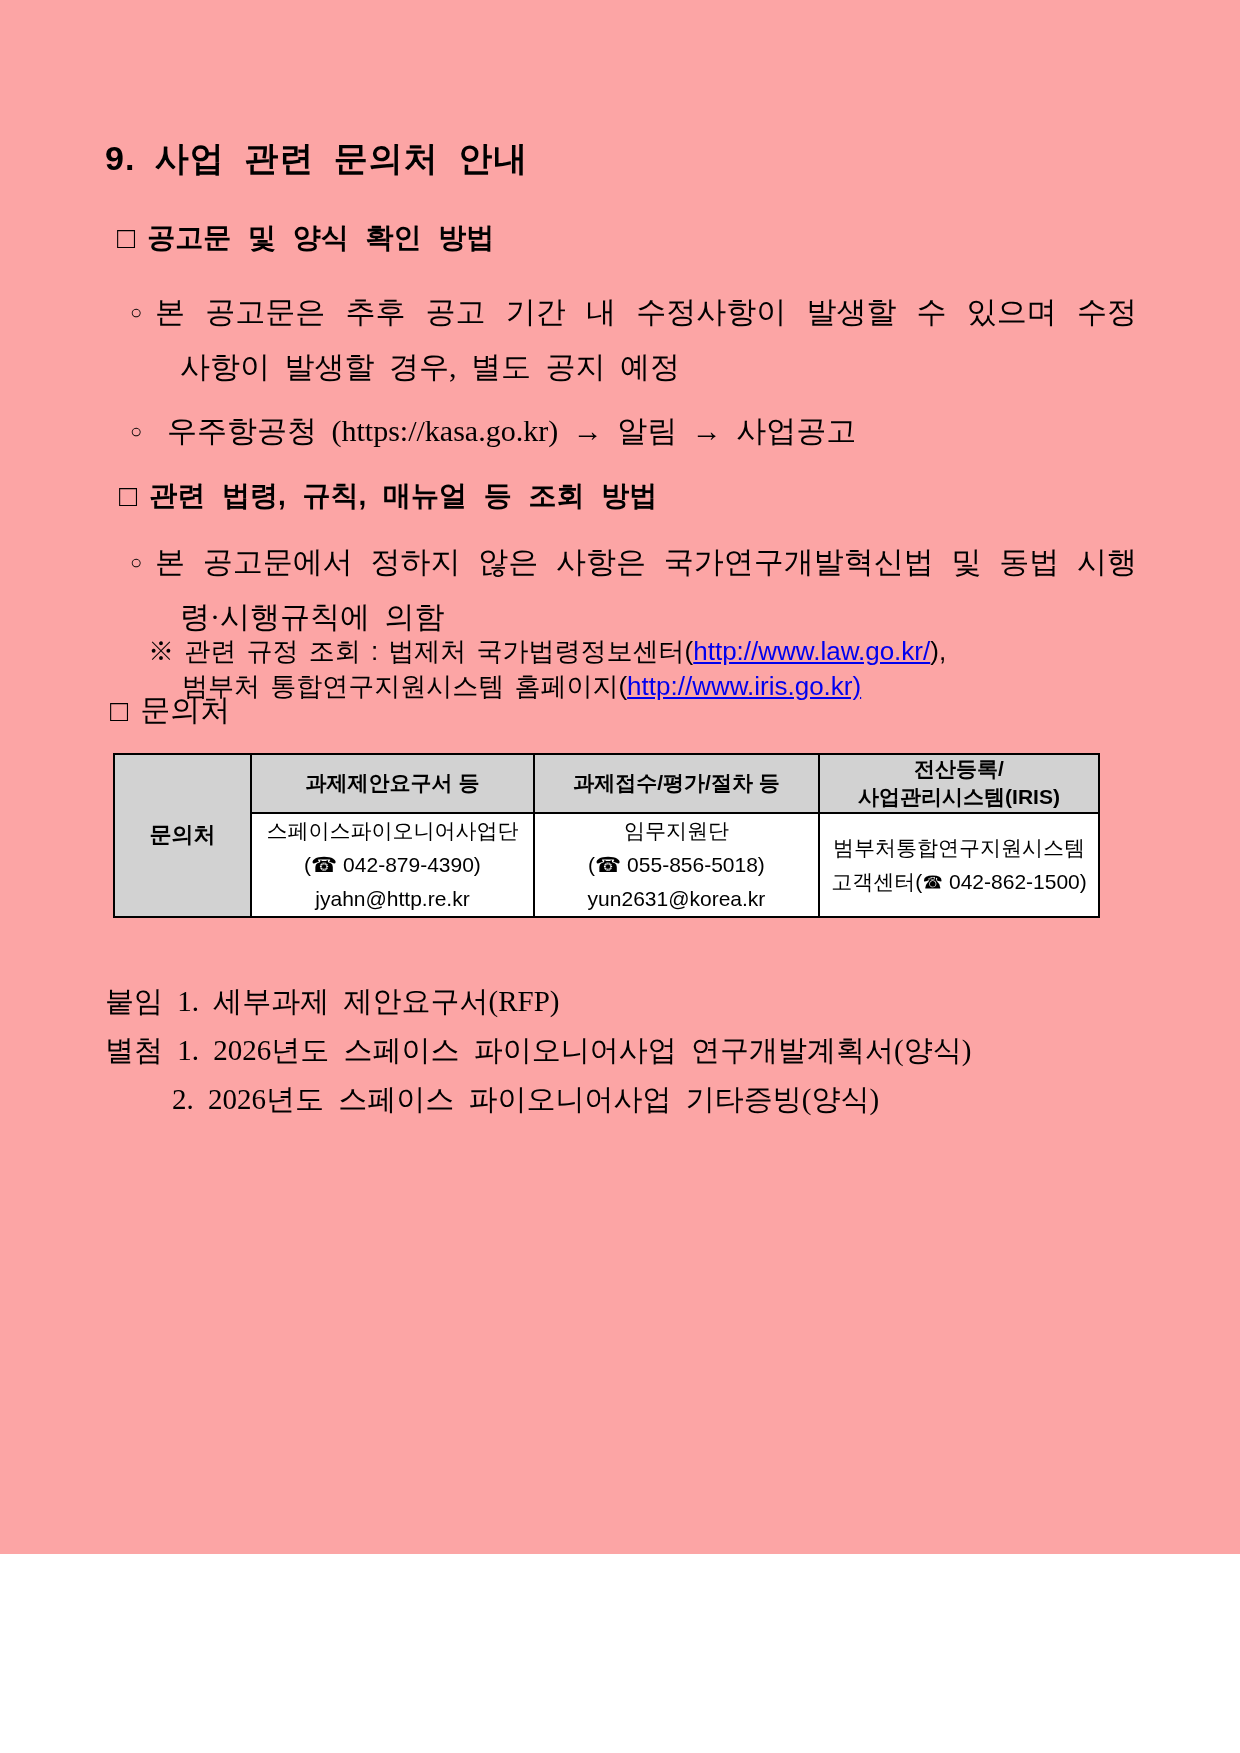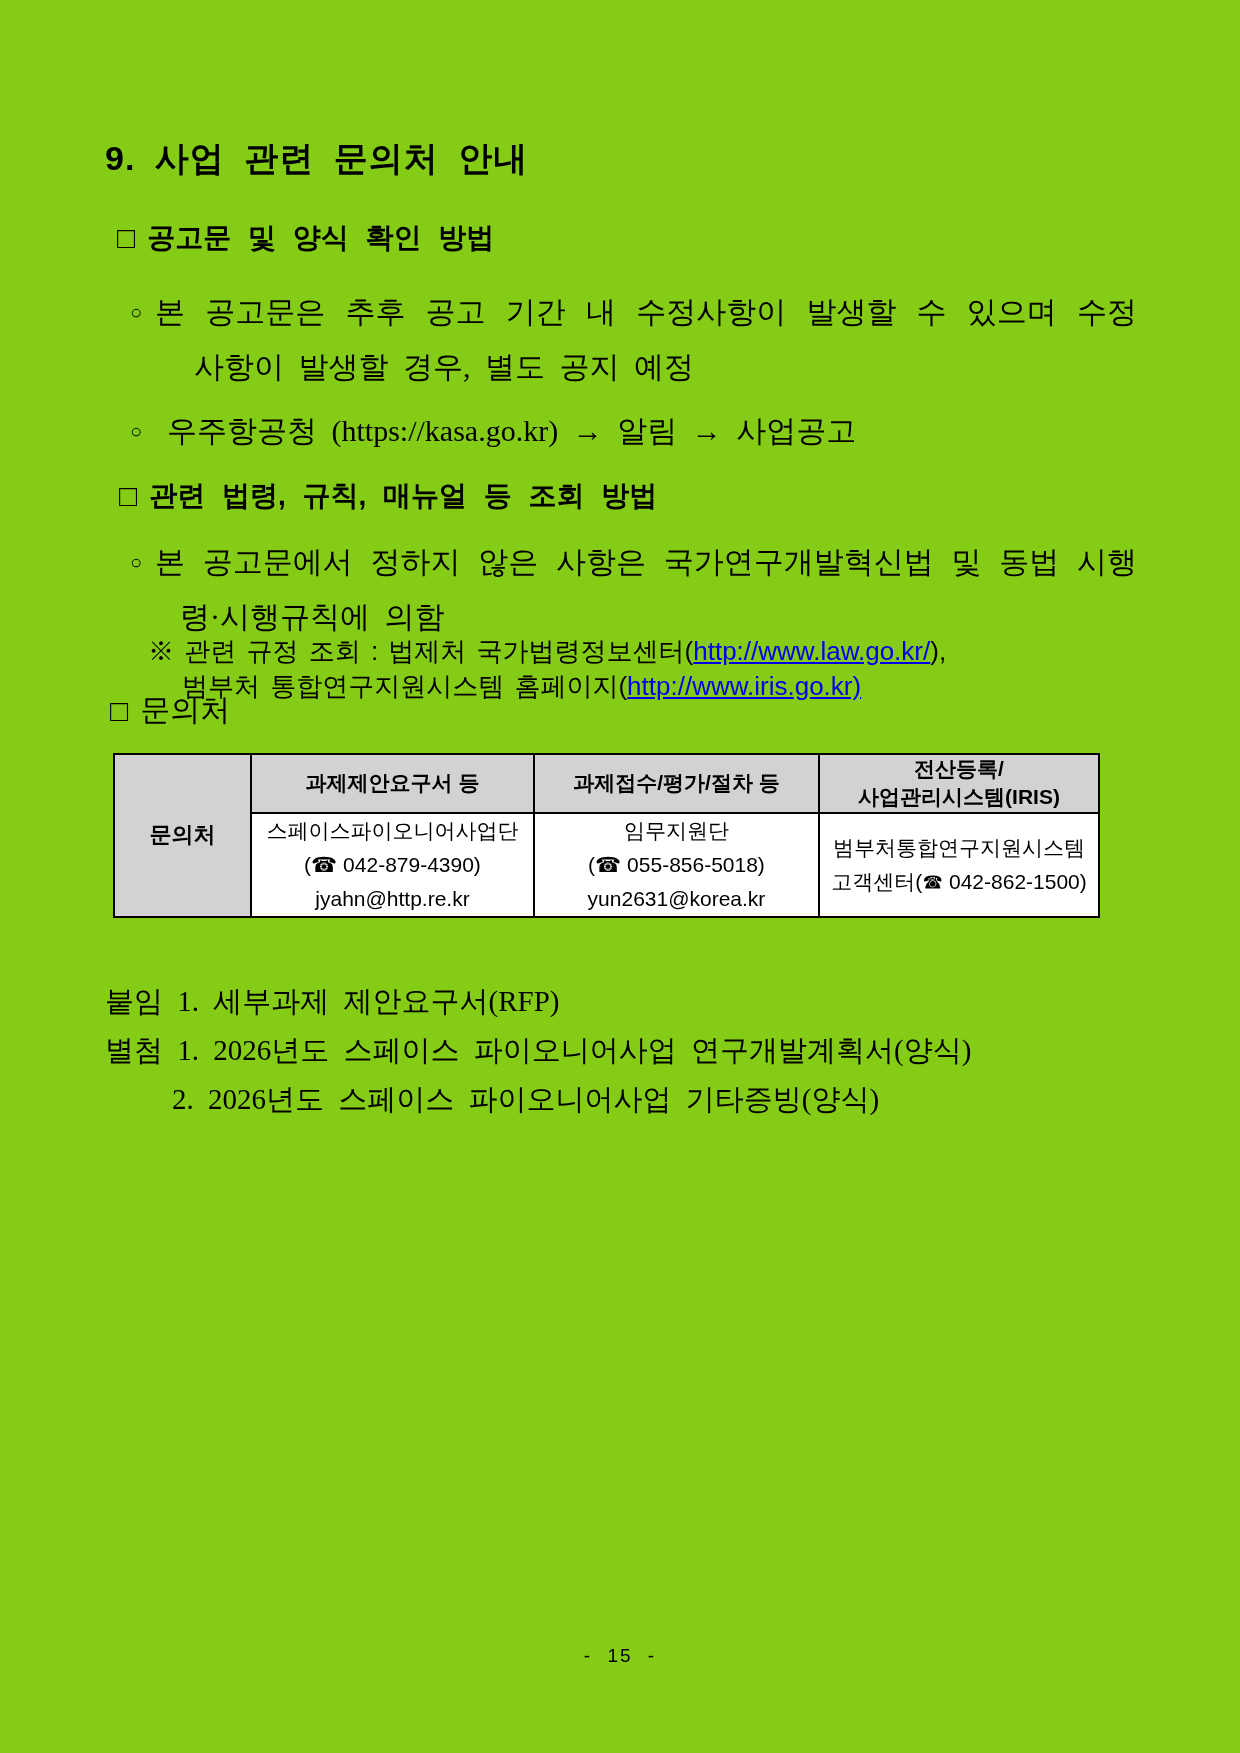--- a/index.html
+++ b/index.html
@@ -1,20 +1,20 @@
 <!DOCTYPE html>
 <html><head>
 <meta charset="utf-8">
 <style>
   html, body { margin: 0; padding: 0; background: #ffffff; }
   .page {
     position: relative;
     width: 1240px;
-    height: 1753px;
-    background: #84cc16;
+    height: 1554px;
+    background: #fca5a5;
     font-family: "Liberation Serif", serif;
     color: #000000;
     overflow: hidden;
   }
   .abs { position: absolute; }
 
   .title {
     font-family: "Liberation Sans", sans-serif;
     font-weight: bold;
     font-size: 34px;
@@ -103,21 +103,21 @@
 <div class="page">
 
   <div class="abs title" style="top:136px;left:105px;">9. 사업 관련 문의처 안내</div>
 
   <div class="abs h2" style="top:219px;left:117px;">
     <span class="sq">□</span><span>공고문 및 양식 확인 방법</span>
   </div>
 
   <span class="abs marker" style="top:302px;left:130px;">○</span>
   <div class="abs body-line just" style="top:293px;left:155px;width:982px;">본 공고문은 추후 공고 기간 내 수정사항이 발생할 수 있으며 수정</div>
-  <div class="abs body-line" style="top:348px;left:180px;margin-left:14px;">사항이 발생할 경우, 별도 공지 예정</div>
+  <div class="abs body-line" style="top:348px;left:180px;">사항이 발생할 경우, 별도 공지 예정</div>
 
   <span class="abs marker" style="top:421px;left:130px;">○</span>
   <div class="abs body-line" style="top:412px;left:155px;margin-left:12px;">우주항공청 (https://kasa.go.kr) → 알림 → 사업공고</div>
 
   <div class="abs h2" style="top:477px;left:119px;">
     <span class="sq">□</span><span>관련 법령, 규칙, 매뉴얼 등 조회 방법</span>
   </div>
 
   <span class="abs marker" style="top:552px;left:130px;">○</span>
   <div class="abs body-line" style="top:598px;left:180px;">령·시행규칙에 의함</div>

